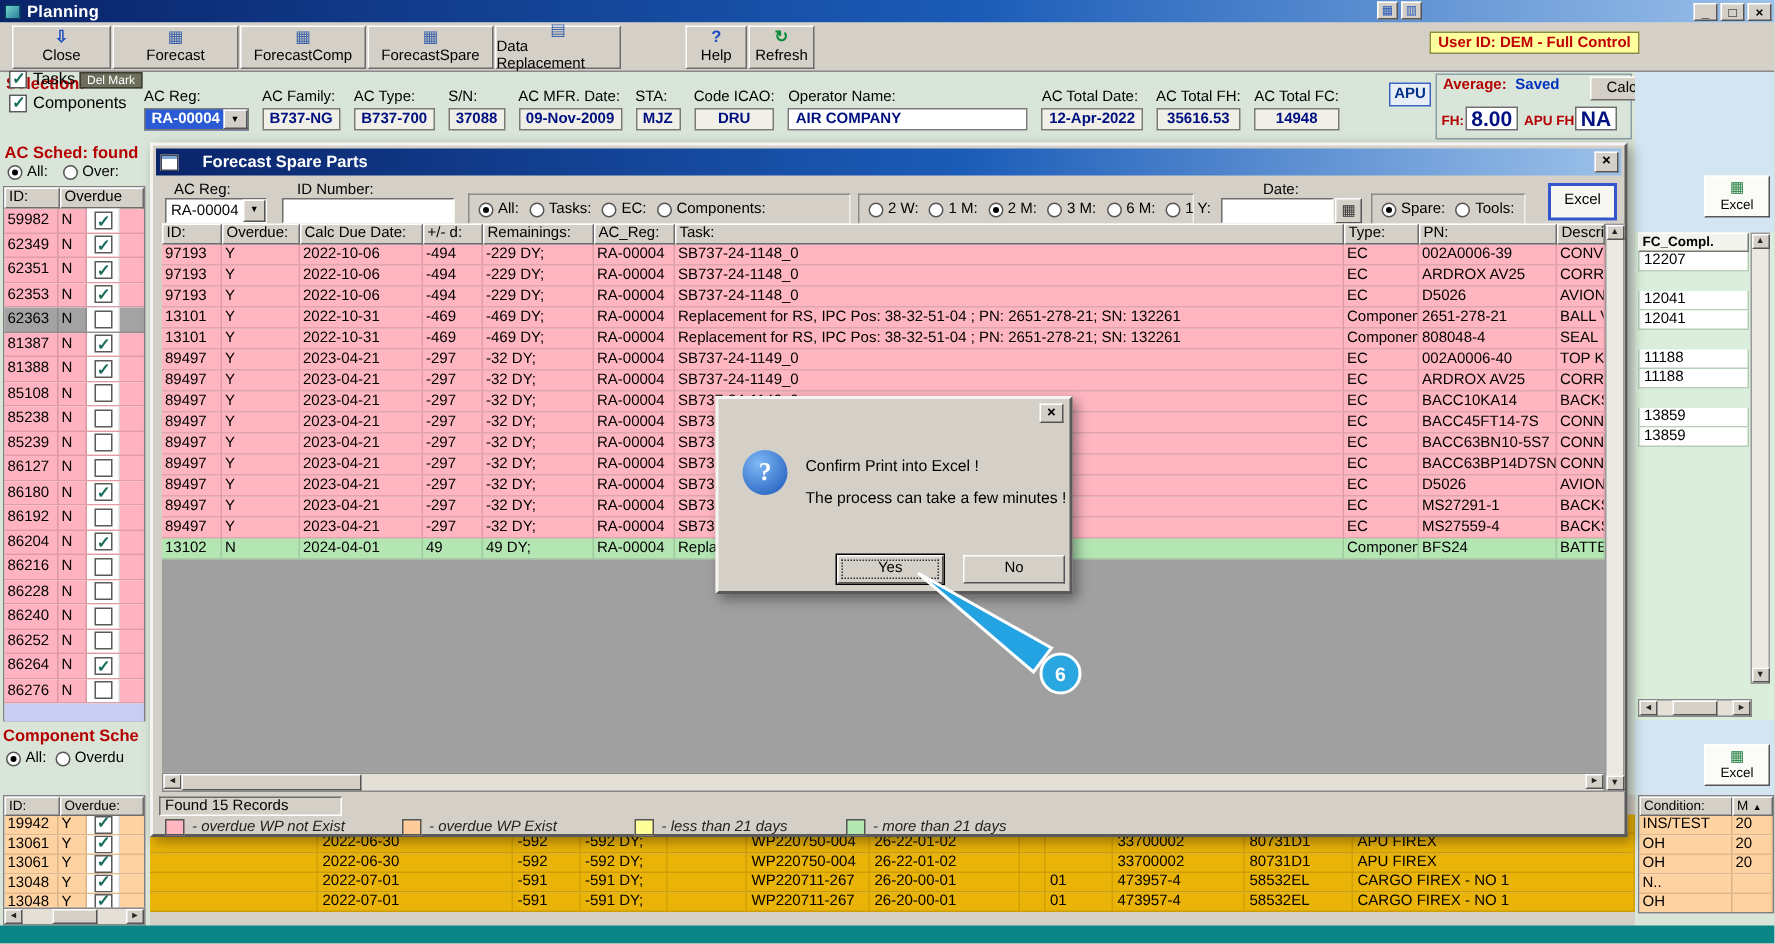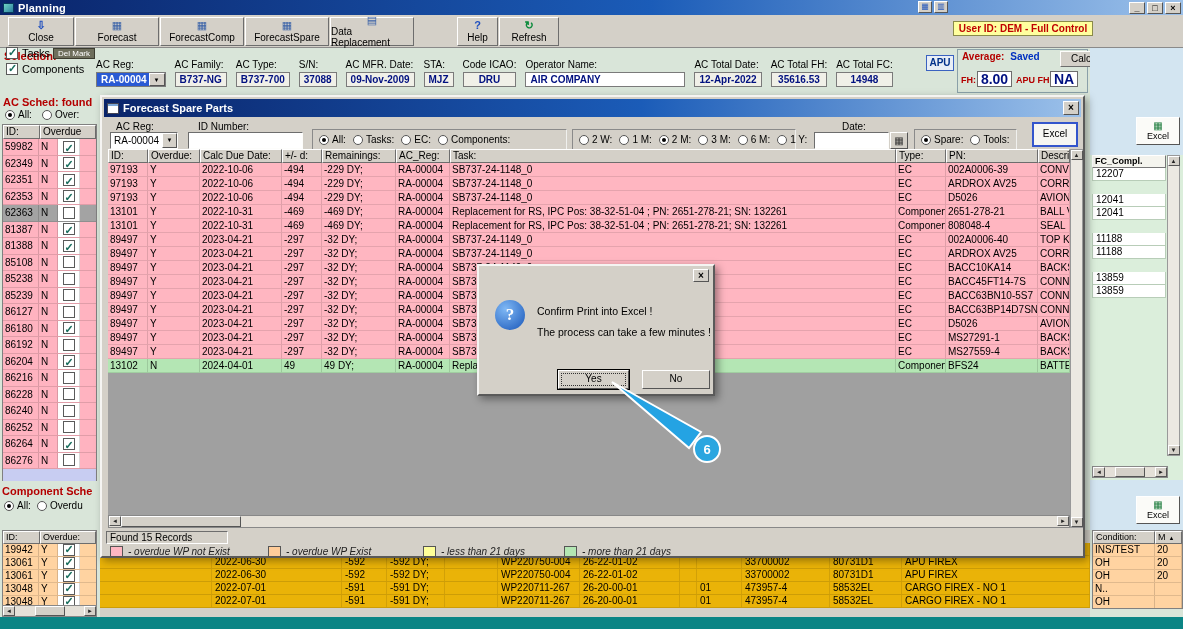--- a/index.html
+++ b/index.html
@@ -21,21 +21,21 @@
 .wc-max::before{content:'□'}
 .wc-close::before{content:'×'}
 
 
 .toolbar{left:0;top:15px;width:1183px;height:33px;background:#d4d0c8;border-bottom:1px solid #8a8a8a;display:flex;align-items:center;padding-left:8px}
 .tb-btn{height:29px;background:#d4d0c8;border:1px solid;border-color:#fff #6d6d6d #6d6d6d #fff;display:flex;flex-direction:column;align-items:center;justify-content:center;font-size:10px;margin-right:1px}
 .tb-btn .ic{height:13px;font-size:11px;line-height:12px}
 .tb-btn:nth-of-type(1){width:66px}
 .tb-btn:nth-of-type(2),.tb-btn:nth-of-type(3),.tb-btn:nth-of-type(4),.tb-btn:nth-of-type(5){width:84px}
 .tb-btn:nth-of-type(6){width:41px;margin-left:42px}
-.tb-btn:nth-of-type(7){width:60px}
+.tb-btn:nth-of-type(7){width:44px}
 .ic-close::before{content:'⇩';color:#1f4fbf;font-weight:bold}
 .ic-grid::before{content:'▦';color:#3a62a8}
 .ic-doc::before{content:'▤';color:#3a62a8}
 .ic-help::before{content:'?';color:#1f4fbf;font-weight:bold}
 .ic-refresh::before{content:'↻';color:#0a8a3a;font-weight:bold}
 .user-id{left:953px;top:21px;width:140px;height:15px;background:#ffff9e;border:1px solid #8a8a4a;color:#c00000;font-weight:bold;font-size:10px;text-align:center;line-height:13px}
 
 
 .red-label{color:#b40000;font-weight:bold;font-size:11px}
 .del-mark{left:53px;top:48px;width:42px;height:11px;background:#6e6e5c;color:#fff;font-size:8px;text-align:center;line-height:10px;border:1px solid #3c3c30}
@@ -103,21 +103,21 @@
 .fc-grid{left:1092px;top:155px;width:74px}
 .fc-head{height:13px;background:#f4f4ee;border:1px solid;border-color:#fff #777 #777 #fff;font-size:9px;font-weight:bold;padding-left:2px;line-height:11px}
 .fc-cell{height:13px;background:#fff;border:1px solid #b8cdb8;border-top:none;font-size:10px;padding-left:3px;line-height:12px}
 .fc-cell.blank{background:transparent;border-color:transparent}
 .vscroll{width:13px;background:#ece9e2;border:1px solid #999;display:flex;flex-direction:column;justify-content:space-between;align-items:center}
 .rp-hscroll{left:1092px;top:466px;width:76px;height:12px;background:#e4e0d8;border:1px solid #888;display:flex;justify-content:space-between}
 
 
 .modal{left:100px;top:95px;width:985px;height:463px;background:#d4d0c8;border:2px solid;border-color:#f5f4f2 #5a5a5a #5a5a5a #f5f4f2;box-shadow:3px 3px 8px rgba(0,0,0,.35);z-index:10}
 .mtitle{position:absolute;left:2px;top:2px;right:2px;height:18px;background:linear-gradient(90deg,#0a246a 0%,#1b5cb8 55%,#9cc1ea 100%);display:flex;align-items:center;color:#fff;padding:0 3px}
-.mtitle .ttext{font-size:11px;font-weight:bold;margin-left:4px}
+.mtitle .ttext{font-size:11px;font-weight:bold;margin-left:16px}
 .form-icon{width:12px;height:11px;background:#fff;border:1px solid #445;box-shadow:inset 0 2px 0 #7da7d8}
 .x-btn{position:absolute;right:2px;top:2px;width:16px;height:14px;background:#d4d0c8;border:1px solid;border-color:#fff #555 #555 #fff;font-size:10px;font-weight:bold;text-align:center;line-height:12px}
 .mlabel{position:absolute;font-size:10px;white-space:nowrap}
 .combo{position:absolute;height:17px;background:#fff;border:1px solid;border-color:#6d6d6d #fdfdfb #fdfdfb #6d6d6d;font-size:10px;line-height:15px;padding-left:3px}
 .combo .drop{position:absolute;right:0;top:0;bottom:0;width:15px;background:#d4d0c8;border:1px solid;border-color:#fff #555 #555 #fff;font-size:6px;display:flex;align-items:center;justify-content:center}
 .rgroup{position:absolute;height:21px;border:1px solid;border-color:#8a8a8a #f0f0ee #f0f0ee #8a8a8a;display:flex;align-items:center;padding:0 6px;gap:7px}
 .cal-btn{position:absolute;width:18px;height:17px;background:#d4d0c8;border:1px solid;border-color:#fff #555 #555 #fff;text-align:center;font-size:10px;line-height:15px;color:#333}
 .excel-modal{position:absolute;width:46px;height:25px;background:#f6f6f2;border:2px solid #3355cc;font-size:10px;text-align:center;line-height:20px}
 .mtable{position:absolute;left:6px;top:52px;width:962px}
 .mhead{display:flex}

